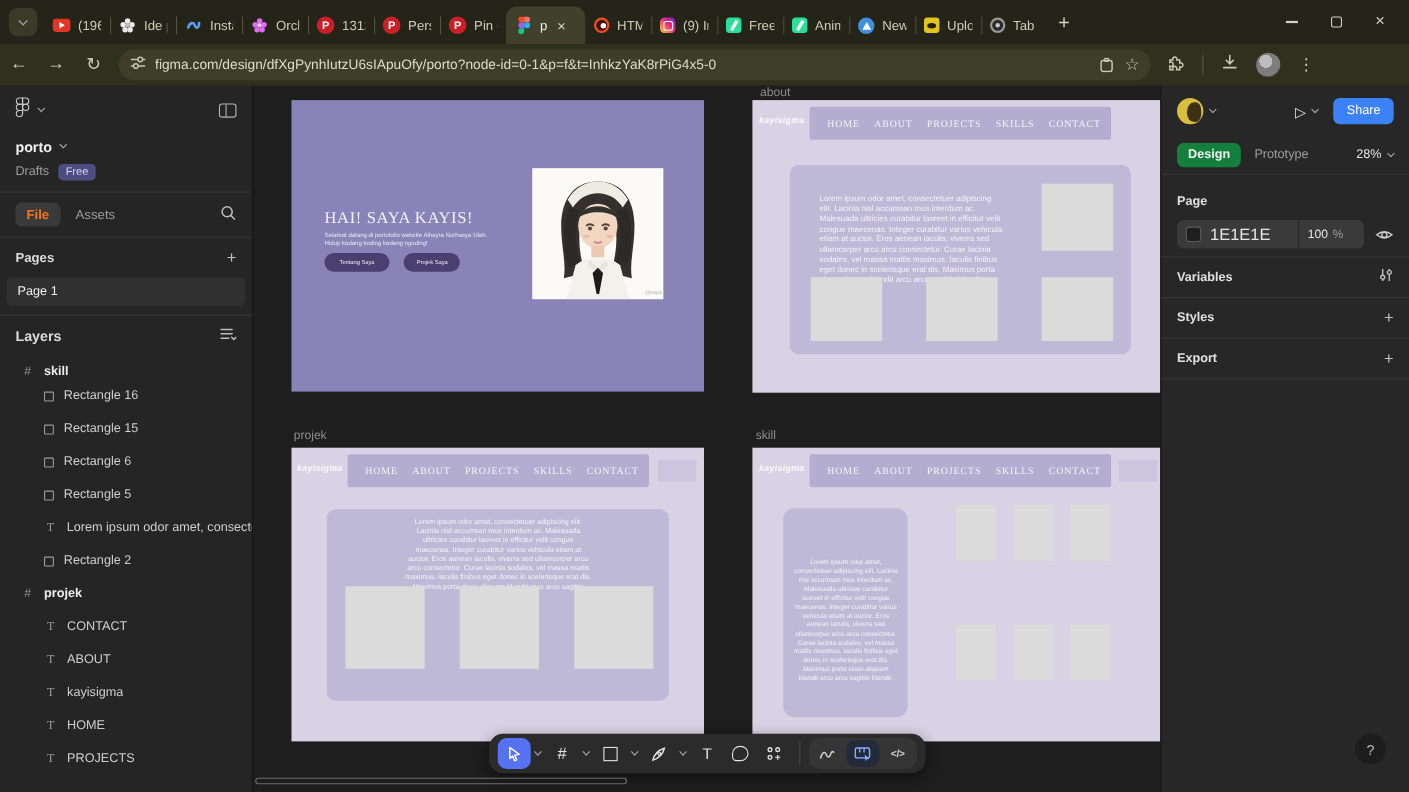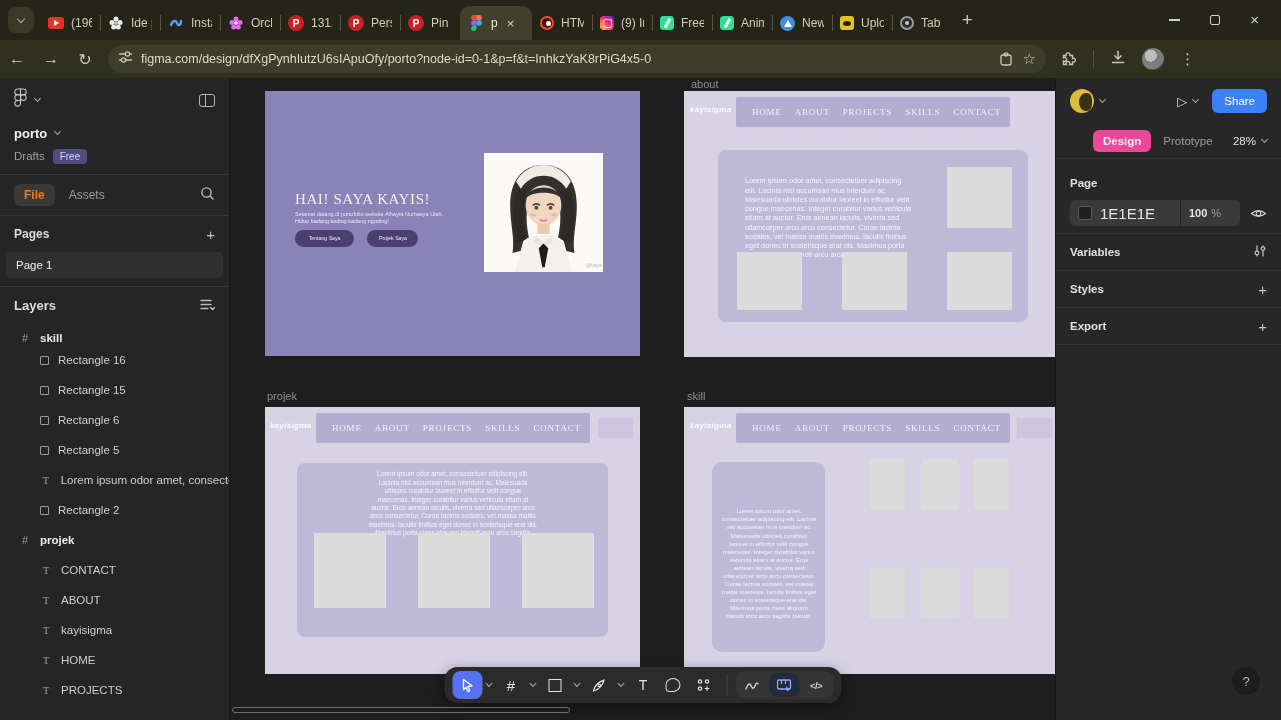--- a/index.html
+++ b/index.html
@@ -79,33 +79,33 @@
     margin-left:auto; display:flex; flex-direction:column; color:#d6d6d6; position:relative; }
   .rp-row { display:flex; align-items:center; padding:0 14px; flex:none; }
   .rp-top { height:46px; gap:6px; }
   .fig-avatar { width:24px; height:24px; border-radius:50%; background:#d9bd3c; position:relative; overflow:hidden; }
   .fig-avatar::after { content:""; position:absolute; left:9px; top:4px; width:13px; height:18px;
     background:#3a3214; border-radius:50% 40% 40% 50%; }
   .play { color:#dedede; font-size:13px; margin-left:auto; }
   .share-btn { background:#3b82f6; color:#fff; font-size:11.5px; border-radius:6px;
     padding:6px 12px; margin-left:8px; }
   .rp-tabs { height:34px; gap:12px; font-size:11.5px; }
-  .pill-design { background:#ec4899; border-radius:6px; padding:5px 10px; color:#f0f0f0; font-weight:600;margin-left:23px; }
+  .pill-design { background:#15803d; border-radius:6px; padding:5px 10px; color:#f0f0f0; font-weight:600; }
   .proto { color:#9d9d9d; }
   .zoom { margin-left:auto; display:flex; gap:6px; align-items:center; color:#e3e3e3; font-size:11.5px; }
   .rp-sec { height:36px; font-size:11.5px; font-weight:600; color:#e0e0e0; }
   .page-label { height:34px; font-size:11.5px; font-weight:600; color:#e0e0e0; align-items:flex-end; padding-bottom:4px; }
   .color-row { height:40px; gap:0; }
   .cbox1 { width:112px; height:26px; background:#3a3a3a; border-radius:6px 0 0 6px;
     display:flex; align-items:center; gap:8px; padding:0 8px; }
   .swatch { width:14px; height:14px; border-radius:3px; background:#1e1e1e; border:1px solid #5a5a5a; }
   .hex { font-size:15px; color:#e6e6e6; }
   .cbox2 { width:60px; height:26px; background:#3a3a3a; border-radius:0 6px 6px 0;
     margin-left:1px; display:flex; align-items:center; gap:4px; padding:0 8px; }
-  .op { font-size:11px; color:#e6e6e6;font-weight:bold; } .pct { font-size:11px; color:#9d9d9d; }
+  .op { font-size:11px; color:#e6e6e6; } .pct { font-size:11px; color:#9d9d9d; }
   .eye { margin-left:10px; display:flex; }
   .help-btn { position:absolute; left:176px; top:589px; width:28px; height:28px; border-radius:50%;
     background:#1d1d1d; color:#b9b9b9; font-size:13px; display:flex; align-items:center; justify-content:center; }
 
   
   .canvas { position:relative; width:825px; height:642px; background:#1e1e1e; overflow:hidden; }
   .ab-label { position:absolute; color:#8e8e8e; font-size:11px; }
   .artboard { position:absolute; overflow:hidden; }
   .ab-light { background:#d7d3e5; }
   .ab-hero { left:35px; top:13px; width:375px; height:265px; background:#8a83b7; }

